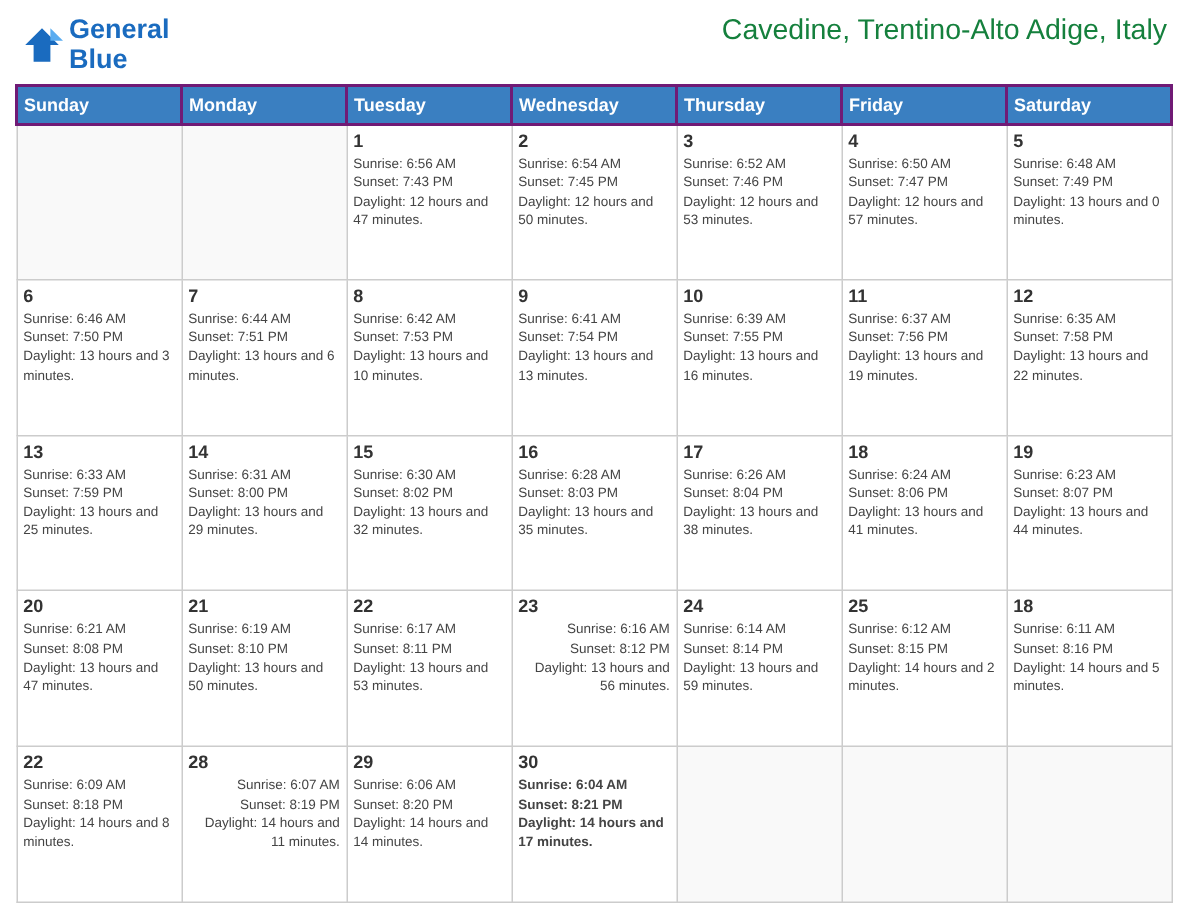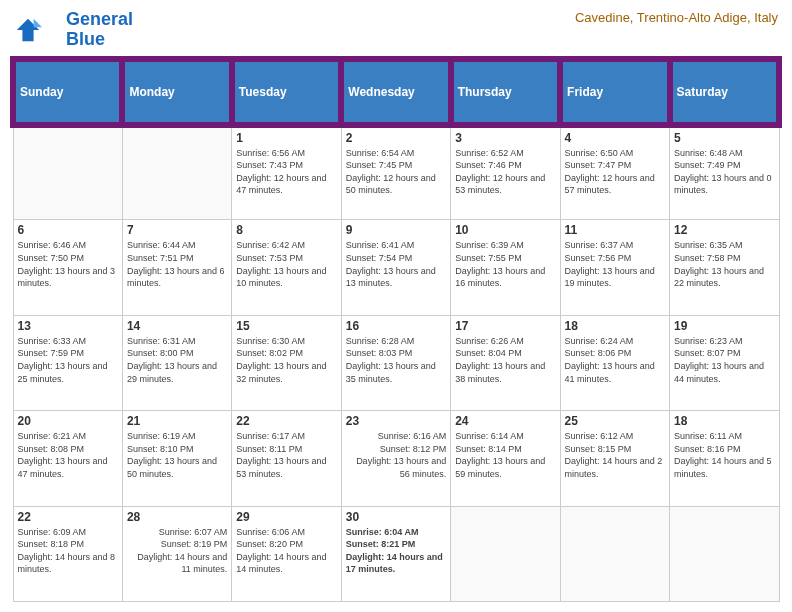--- a/index.html
+++ b/index.html
@@ -30,53 +30,52 @@
       gap: 4px;
     }
     .logo-text {
       font-size: 18px;
       font-weight: bold;
       line-height: 1.1;
       color: #333;
     }
     .logo-text span {
       color: #1a6bbf;
-      margin-left: 20px;
     }
     .logo-icon {
       width: 28px;
       height: 28px;
     }
     .title-block {
       text-align: right;
     }
     .main-title {
       font-size: 28px;
       font-weight: bold;
       color: #333;
     }
     .subtitle {
-      font-size: 13px;
-      color: #a16207;
+      font-size: 19px;
+      color: #15803d;
     }
     .calendar {
       flex: 1;
       border: 1px solid #ccc;
       border-collapse: collapse;
       width: 100%;
       table-layout: fixed;
     }
     .calendar thead tr th {
       background-color: #3a7fc1;
       color: #fff;
       font-size: 12px;
       font-weight: bold;
-      padding: 23px 4px;
+      padding: 5px 4px;
       text-align: left;
-      border: 6px solid #701a75;
+      border: 2px solid #701a75;
     }
     .calendar tbody tr td {
       border: 1px solid #ccc;
       vertical-align: top;
       padding: 3px 4px;
       font-size: 9.5px;
       color: #333;
       height: 88px;
     }
     .calendar tbody tr td.empty {

